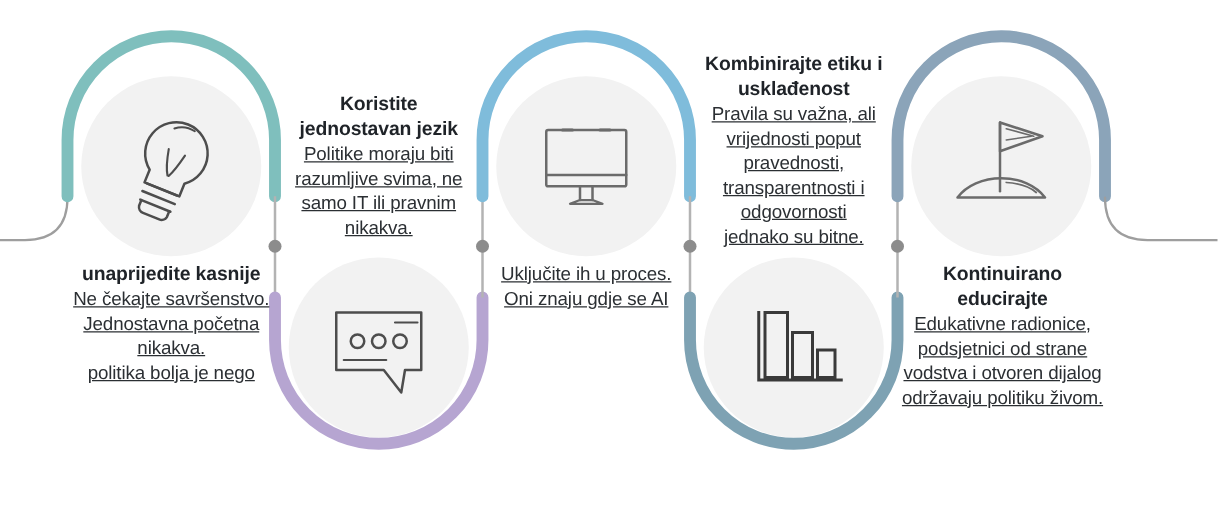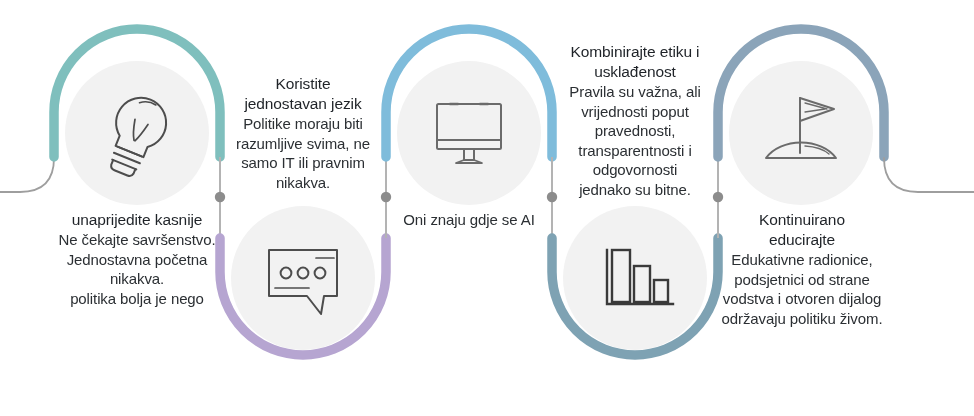--- a/index.html
+++ b/index.html
@@ -8,26 +8,26 @@
     background:#ffffff;
     font-family:"Liberation Sans", sans-serif;
     overflow:hidden;
     position:relative;
   }
   #stage{position:absolute;inset:0;width:974px;height:416px;}
   #arcs{position:absolute;left:0;top:0;width:974px;height:416px;}
 
   .text-block{position:absolute;text-align:center;}
   .tb-title{
-    font-size:15.5px;font-weight:normal;color:#1f2328;
+    font-size:15.5px;font-weight:bold;color:#1f2328;
     line-height:1.30;letter-spacing:-0.1px;
   }
   .tb-body{
     font-size:15px;font-weight:400;color:#2b2f33;
-    line-height:1.30;letter-spacing:-0.1px;
+    line-height:1.30;letter-spacing:-0.1px;text-decoration:underline;
   }
 </style>
 </head>
 <body>
 
 <div id="stage">
 
   <svg id="arcs" viewBox="0 0 974 416">
 
     <path d="M -5 192 L 20 192 Q 54 192 54 158" fill="none" stroke="#9e9e9e" stroke-width="1.8" stroke-linecap="round"></path>
@@ -122,20 +122,21 @@
     <div class="tb-body">
       <div>Politike moraju biti</div>
       <div>razumljive svima, ne</div>
       <div>samo IT ili pravnim</div>
       <div>nikakva.</div>
     </div>
   </div>
 
   <div class="text-block" style="left:356px; top:210px; width:226px;">
     <div class="tb-body">
+      <div>Uključite ih u proces.</div>
       <div>Oni znaju gdje se AI</div>
     </div>
   </div>
 
   <div class="text-block" style="left:522px; top:42px; width:226px;">
     <div class="tb-title">
       <div>Kombinirajte etiku i</div>
       <div>usklađenost</div>
     </div>
     <div class="tb-body">

